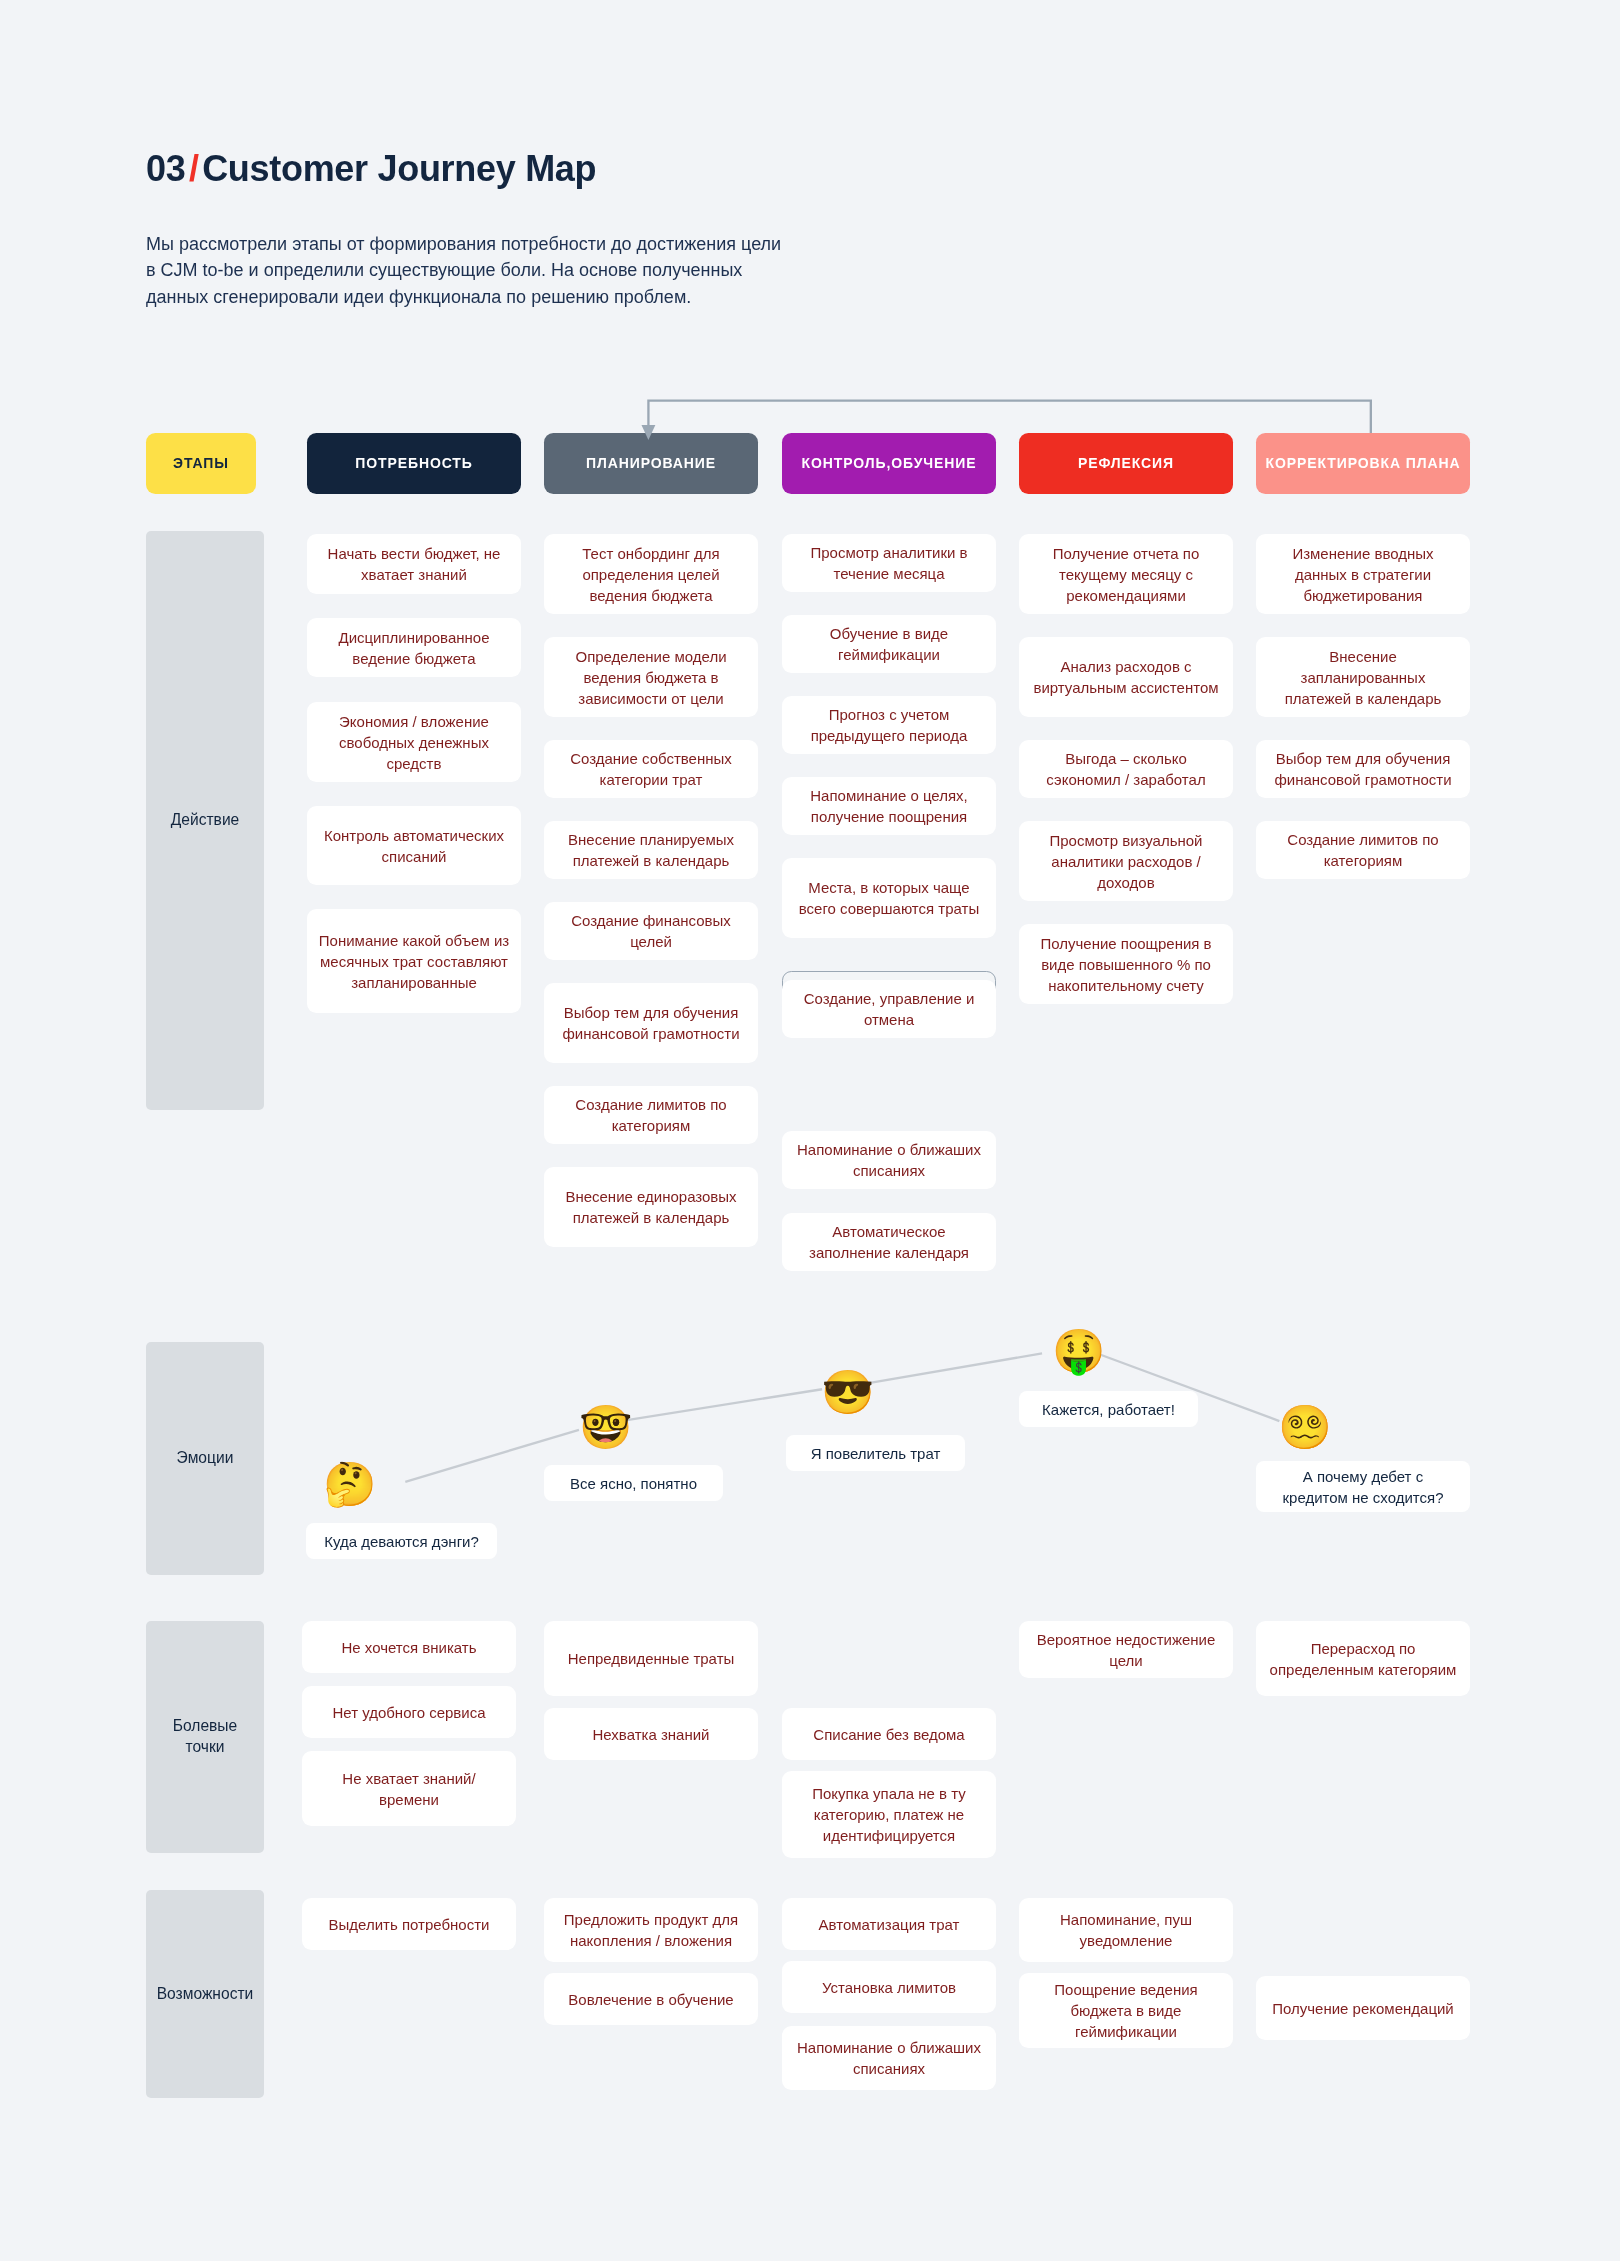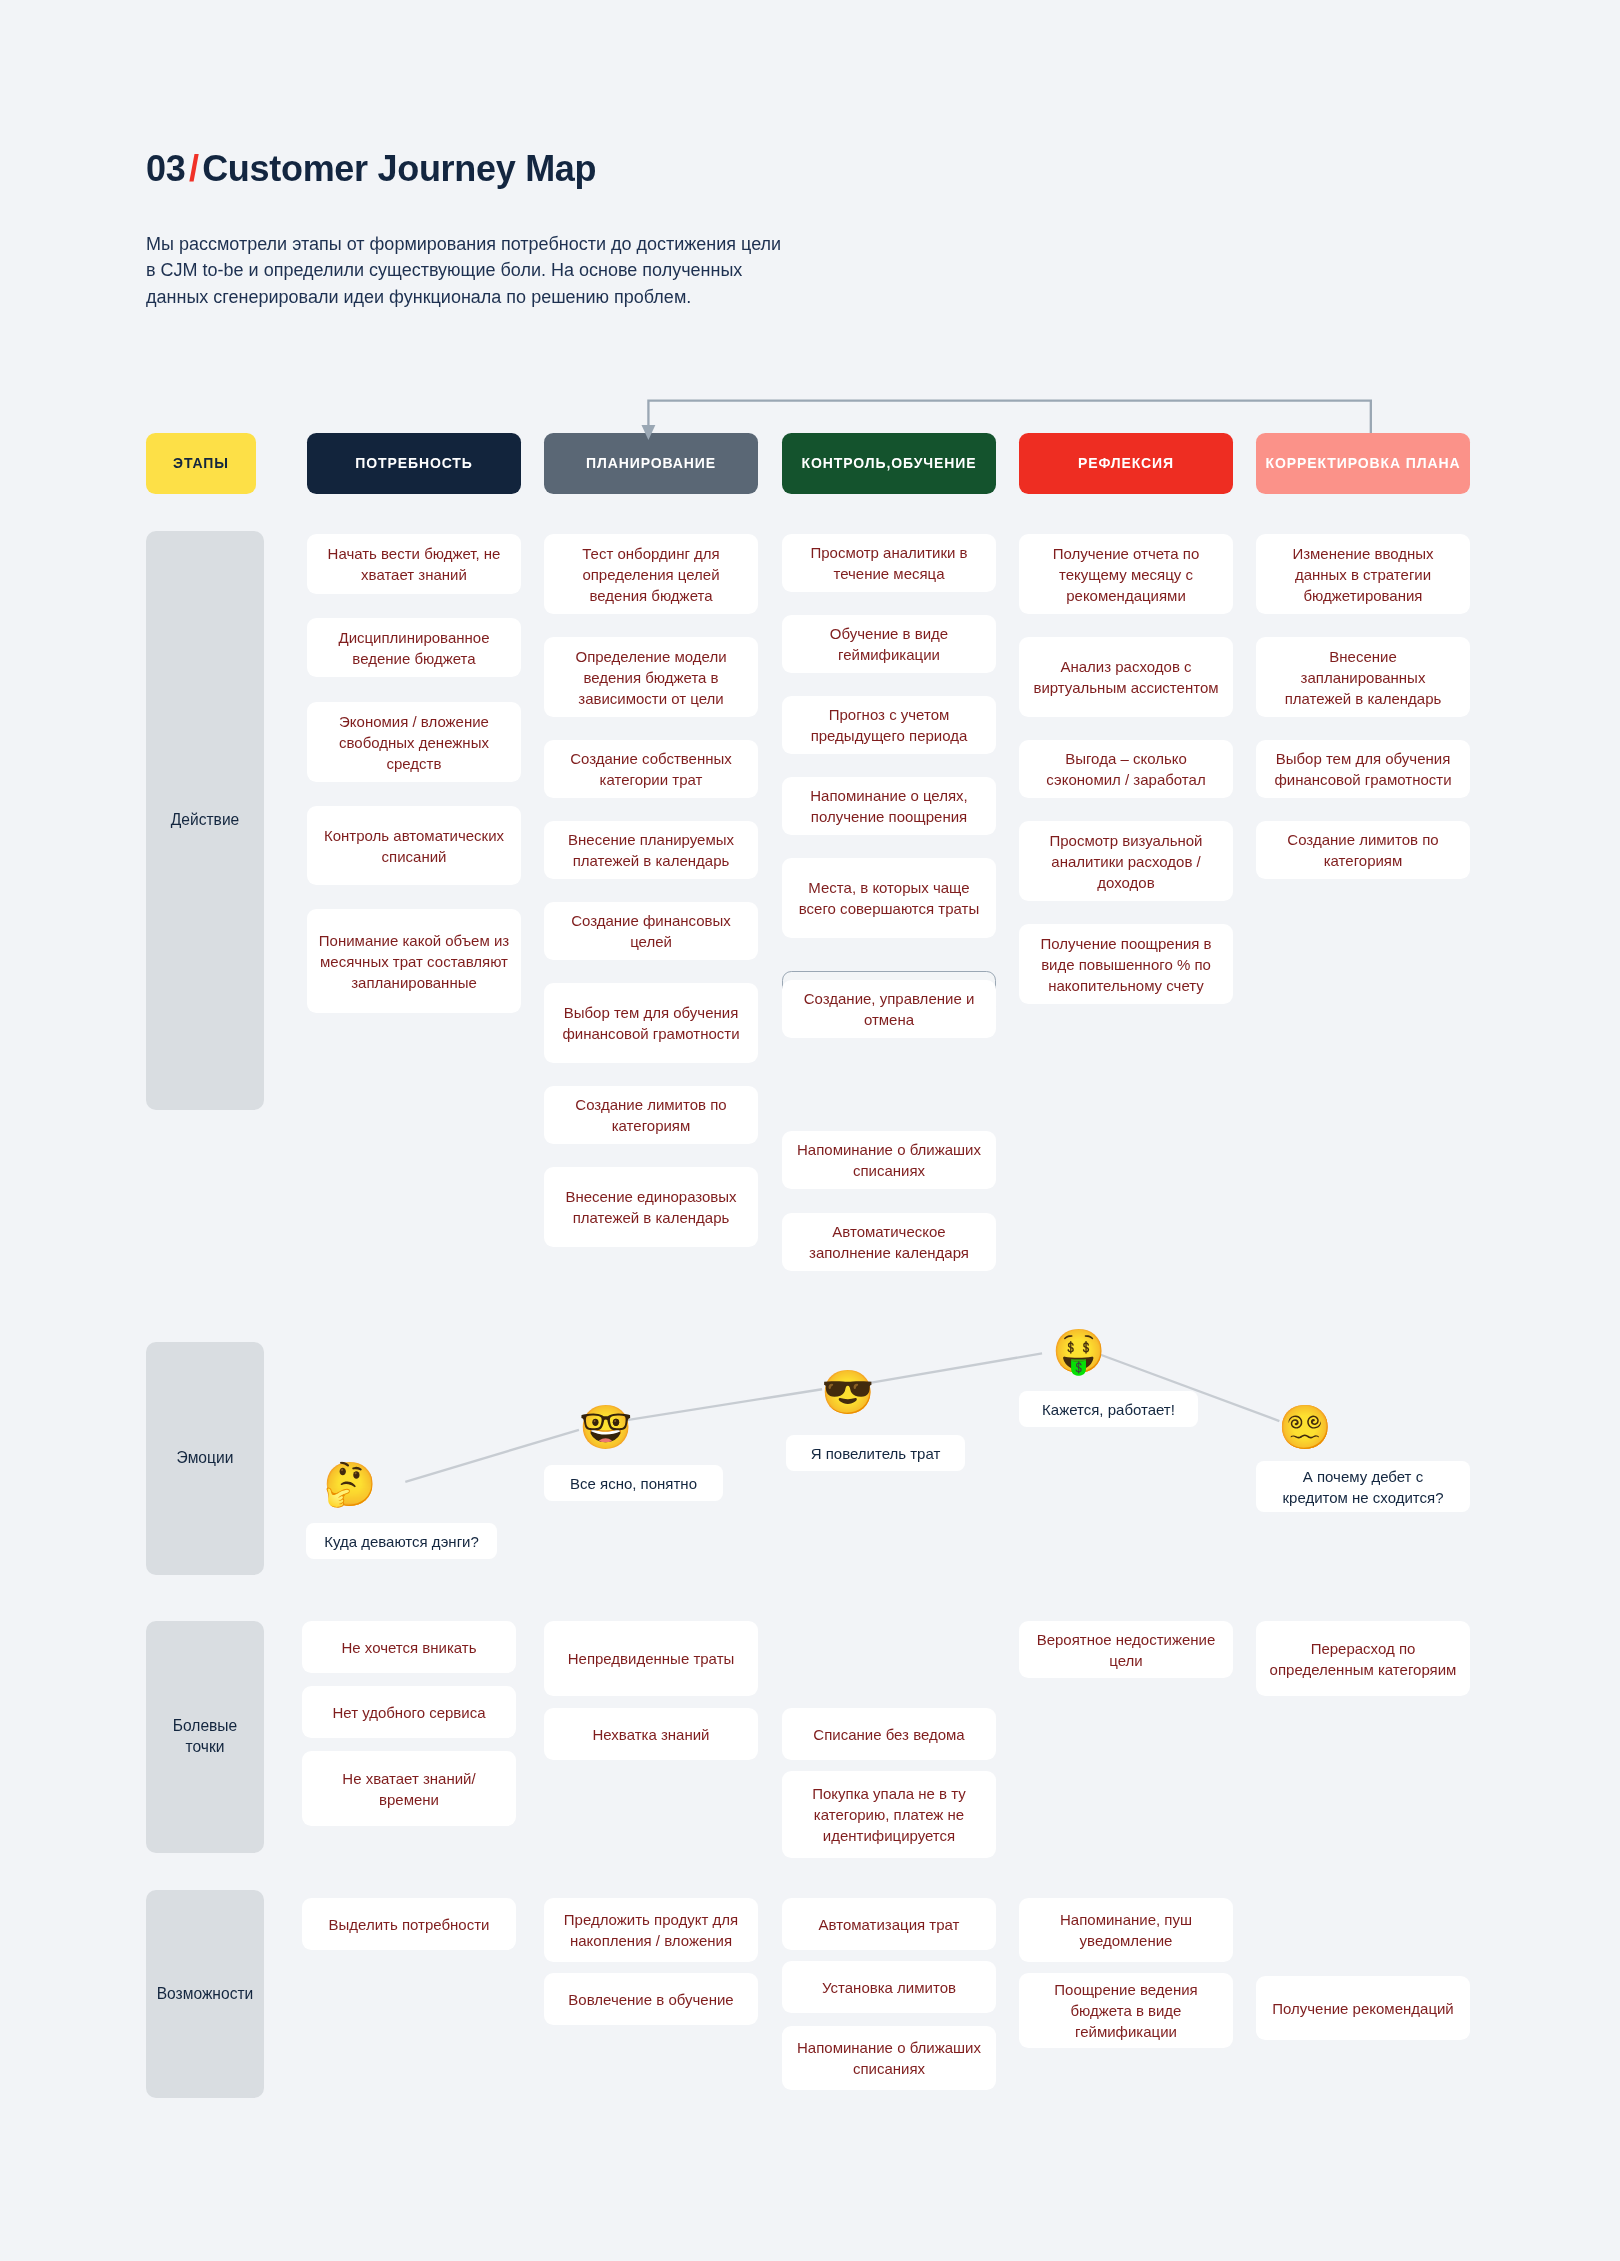--- a/index.html
+++ b/index.html
@@ -69,21 +69,21 @@
     line-height: 1.28;
     padding: 2.3px 5.8px;
   }
 
   
   .row-label {
     position: absolute;
     left: 146px;
     width: 118px;
     background: #d9dde1;
-    border-radius: 10px;
+    border-radius: 5px;
     display: flex;
     align-items: center;
     justify-content: center;
     text-align: center;
     color: #13263f;
     font-size: 15.6px;
     font-weight: 400;
     line-height: 1.32;
     padding: 0 7px;
   }
@@ -173,21 +173,21 @@
   <div class="stages-row">
     <div class="stage-cell" style="left:0px;width:110px;background:#fde047;color:#13263f;">
       <span>ЭТАПЫ</span>
     </div>
     <div class="stage-cell" style="left:161px;width:214px;background:#12243c;color:#ffffff;">
       <span>ПОТРЕБНОСТЬ</span>
     </div>
     <div class="stage-cell" style="left:398px;width:214px;background:#5a6775;color:#ffffff;">
       <span>ПЛАНИРОВАНИЕ</span>
     </div>
-    <div class="stage-cell" style="left:636px;width:214px;background:#14532d;color:#ffffff;">
+    <div class="stage-cell" style="left:636px;width:214px;background:#a21caf;color:#ffffff;">
       <span>КОНТРОЛЬ,ОБУЧЕНИЕ</span>
     </div>
     <div class="stage-cell" style="left:873px;width:214px;background:#ee2d22;color:#ffffff;">
       <span>РЕФЛЕКСИЯ</span>
     </div>
     <div class="stage-cell" style="left:1110px;width:214px;background:#fb9289;color:#ffffff;">
       <span>КОРРЕКТИРОВКА ПЛАНА</span>
     </div>
   </div>
 

